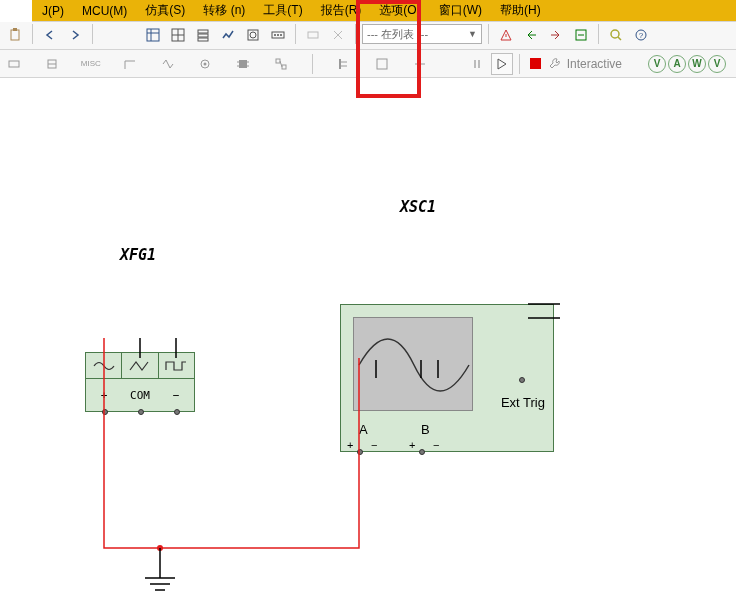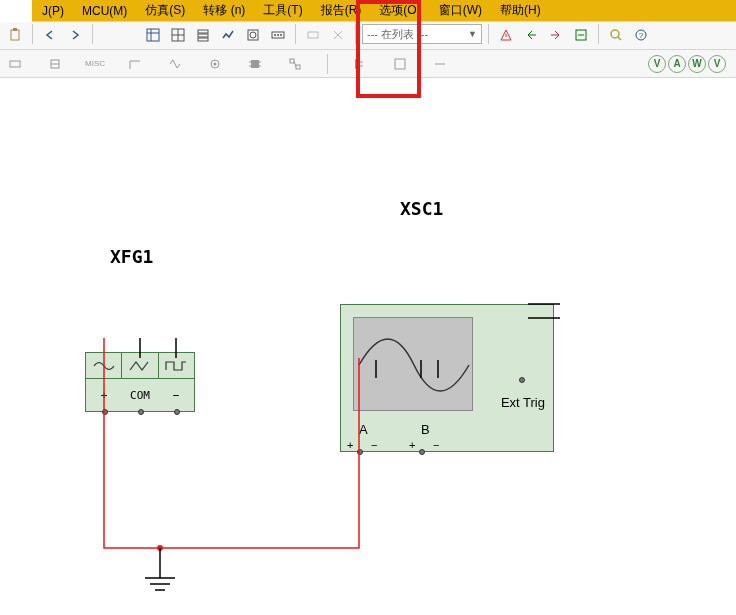--- a/index.html
+++ b/index.html
@@ -136,22 +136,23 @@
     height: 98px;
     border: 4px solid #e21b1b;
     pointer-events: none;
     z-index: 50;
   }
   
   .comp-label {
     position: absolute;
     font-family: "Consolas", monospace;
     font-weight: bold;
-    font-size: 18px;
+    font-size: 15px;
     color: #000;
+    font-style: italic;
   }
   .xfg1 {
     position: absolute;
     left: 85px;
     top: 274px;
     width: 110px;
     height: 60px;
     background: #d6e8d4;
     border: 1px solid #4a7a4a;
   }
@@ -419,33 +420,52 @@
       <svg width="14" height="14">
         <rect x="2" y="2" width="10" height="10" fill="none" stroke="#999"></rect>
       </svg>
     </div>
   <div class="tb-btn disabled">
       <svg width="14" height="14">
         <line x1="2" y1="7" x2="12" y2="7" stroke="#999"></line>
       </svg>
     </div>
   <div style="flex:1"></div>
+  <div style="display:flex;align-items:center;gap:3px;margin-right:8px">
+    <div class="tb-btn disabled">
+        <svg width="14" height="14">
+          <line x1="5" y1="3" x2="5" y2="11" stroke="#bbb" stroke-width="2"></line>
+          <line x1="9" y1="3" x2="9" y2="11" stroke="#bbb" stroke-width="2"></line>
+        </svg>
+      </div>
+    <div class="play-btn">
+        <svg width="10" height="12">
+          <path d="M1 1 L9 6 L1 11 Z" fill="none" stroke="#555" stroke-width="1"></path>
+        </svg>
+      </div>
+    <div class="sep"></div>
+    <div class="red-square"></div>
+    <svg width="14" height="14">
+        <path d="M9 2 A3 3 0 0 0 5 6 L2 9 L4 11 L7 8 A3 3 0 0 0 11 4 L9 6 L8 5 Z" fill="none" stroke="#999"></path>
+      </svg>
+    <span class="interactive-label">Interactive</span>
+  </div>
   <div class="right-group" style="margin-right:6px">
     <div class="circle-btn">V</div>
     <div class="circle-btn">A</div>
     <div class="circle-btn">W</div>
     <div class="circle-btn">V</div>
   </div>
 </div>
 
 <div class="hl-box"></div>
 
 <div class="canvas">
 
-  <div class="comp-label" style="left:110px;top:168px">XFG1</div>
+  <div class="comp-label" style="left:120px;top:168px">XFG1</div>
 
   <div class="xfg1">
     <div class="wave-row">
       <div class="wave-cell">
           <svg width="24" height="14">
             <path d="M2 7 Q7 0 12 7 Q17 14 22 7" fill="none" stroke="#333" stroke-width="1.2"></path>
           </svg>
         </div>
       <div class="wave-cell">
           <svg width="24" height="14">

